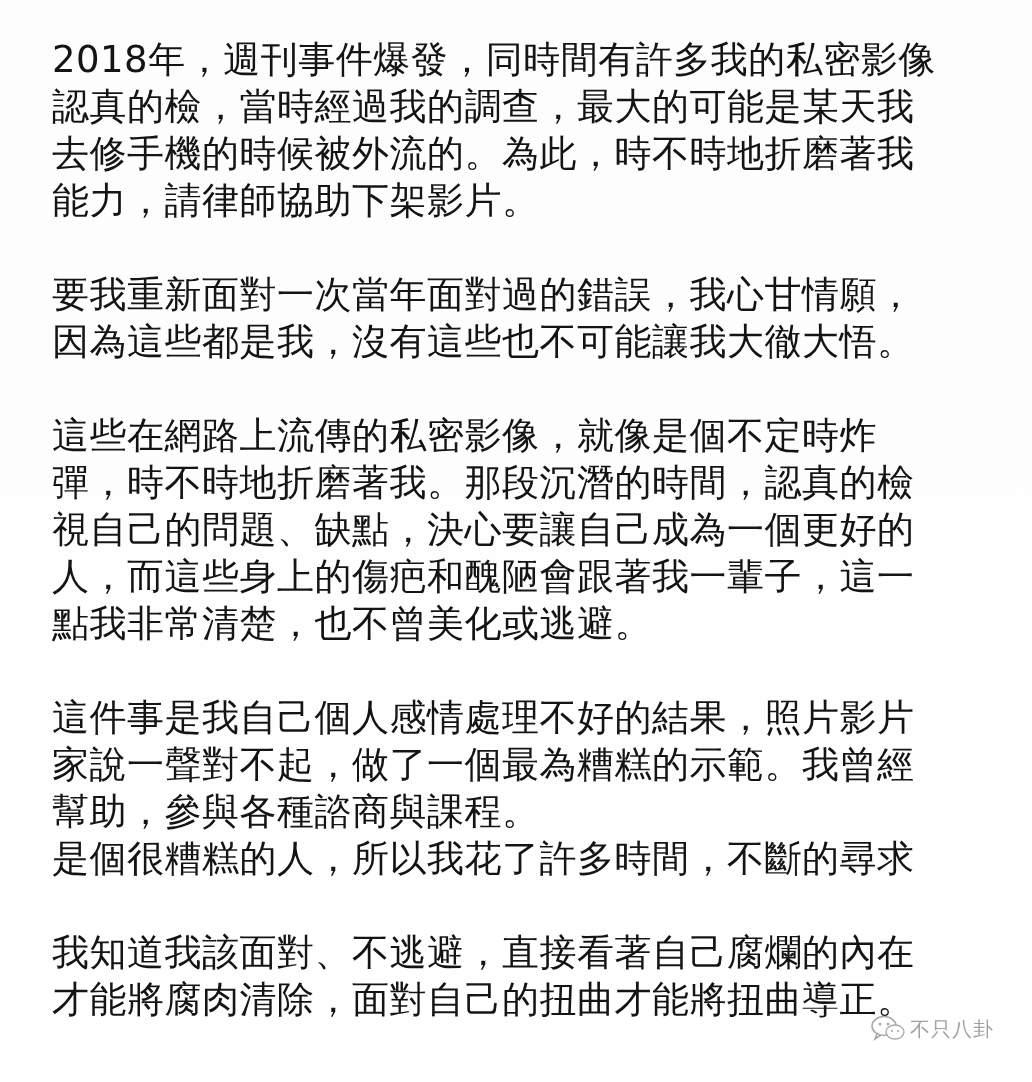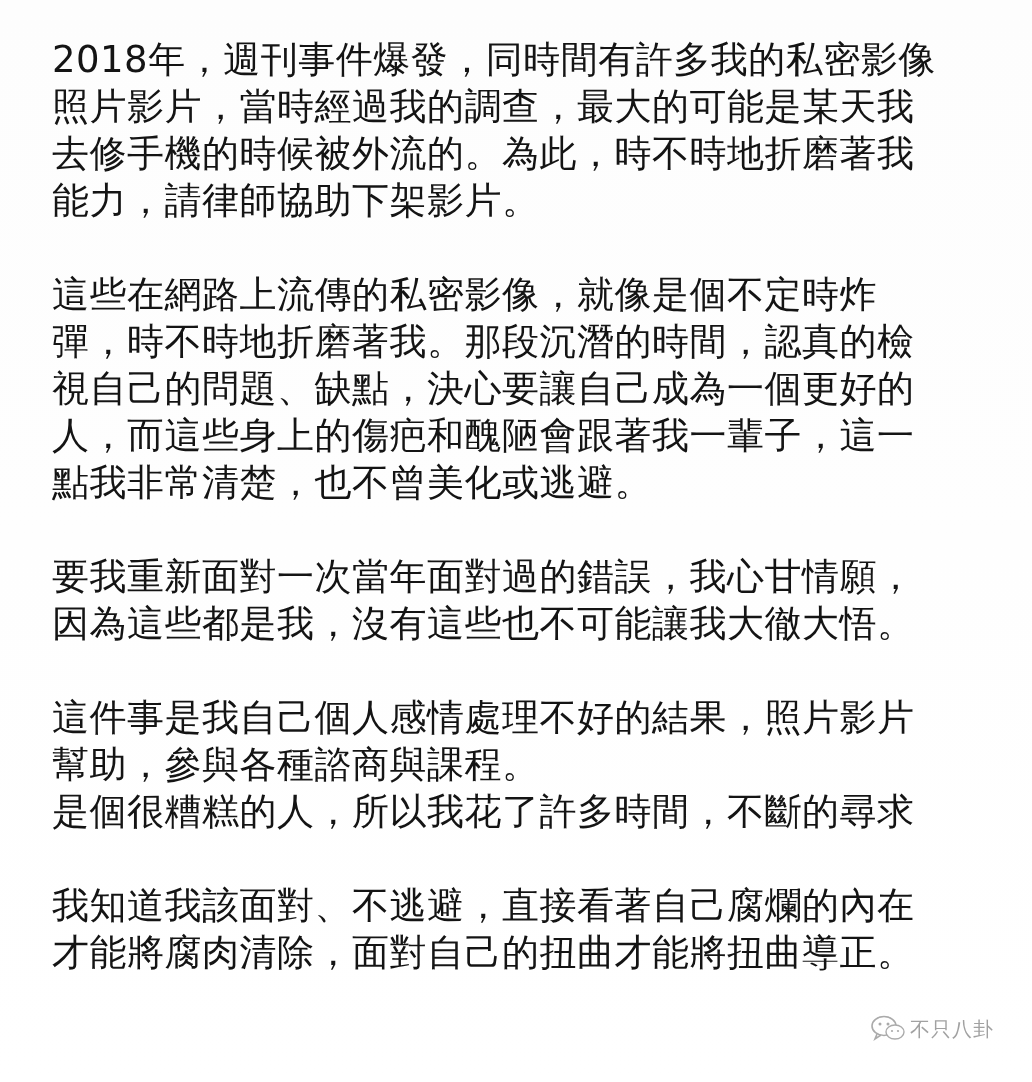--- a/index.html
+++ b/index.html
@@ -61,40 +61,41 @@
     }
   </style>
 </head>
 <body>
 
 <div class="page">
   <div class="text-block">
 
     <p class="paragraph">
       <span class="line">2018年，週刊事件爆發，同時間有許多我的私密影像</span>
-      <span class="line">照片影片，當時經過我的調查，最大的可能是某天我</span>
+      <span class="line">認真的檢，當時經過我的調查，最大的可能是某天我</span>
       <span class="line">去修手機的時候被外流的。為此，時不時地折磨著我</span>
       <span class="line">能力，請律師協助下架影片。</span>
+    </p>
+
+    <p class="paragraph">
+      <span class="line">要我重新面對一次當年面對過的錯誤，我心甘情願，</span>
+      <span class="line">因為這些都是我，沒有這些也不可能讓我大徹大悟。</span>
     </p>
 
     <p class="paragraph">
       <span class="line">這些在網路上流傳的私密影像，就像是個不定時炸</span>
       <span class="line">彈，時不時地折磨著我。那段沉潛的時間，認真的檢</span>
       <span class="line">視自己的問題、缺點，決心要讓自己成為一個更好的</span>
       <span class="line">人，而這些身上的傷疤和醜陋會跟著我一輩子，這一</span>
       <span class="line">點我非常清楚，也不曾美化或逃避。</span>
     </p>
 
     <p class="paragraph">
-      <span class="line">要我重新面對一次當年面對過的錯誤，我心甘情願，</span>
-      <span class="line">因為這些都是我，沒有這些也不可能讓我大徹大悟。</span>
-    </p>
-
-    <p class="paragraph">
       <span class="line">這件事是我自己個人感情處理不好的結果，照片影片</span>
+      <span class="line">家說一聲對不起，做了一個最為糟糕的示範。我曾經</span>
       <span class="line">幫助，參與各種諮商與課程。</span>
       <span class="line">是個很糟糕的人，所以我花了許多時間，不斷的尋求</span>
     </p>
 
     <p class="paragraph">
       <span class="line">我知道我該面對、不逃避，直接看著自己腐爛的內在</span>
       <span class="line">才能將腐肉清除，面對自己的扭曲才能將扭曲導正。</span>
     </p>
 
   </div>

